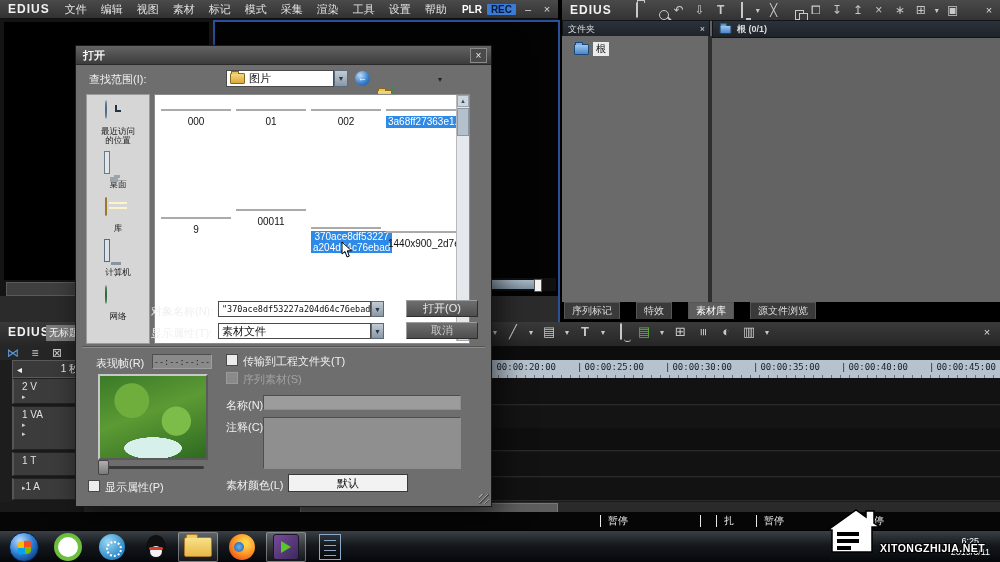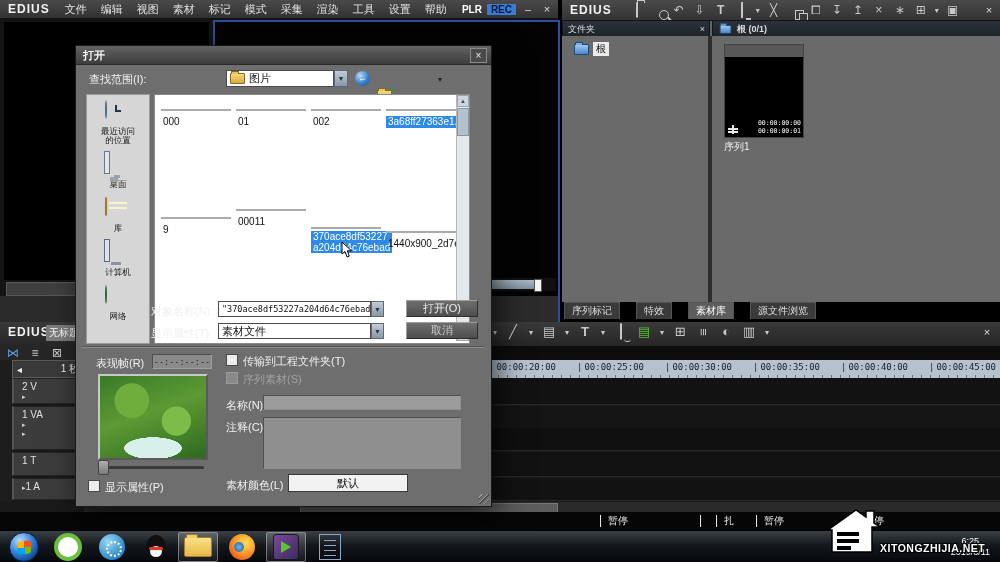--- a/index.html
+++ b/index.html
@@ -115,21 +115,21 @@
   .pi-lib::before{content:"";position:absolute;left:3px;top:4px;width:18px;height:2px;background:#fcf2cc;box-shadow:0 5px 0 #fcf2cc}
   .pi-comp{width:22px;height:14px;margin:2px auto 0;background:linear-gradient(135deg,#9ac4ee,#2a5aa8);border:2px solid #dde2e8;box-shadow:0 0 0 1px #5a6a7a;position:relative}
   .pi-comp::after{content:"";position:absolute;left:4px;bottom:-6px;width:10px;height:3px;background:#8a94a0}
   .pi-net{width:19px;height:19px;border-radius:50%;margin:2px auto 0;border:1px solid #2a6a3a;
           background:radial-gradient(circle at 35% 30%,#bce8a8,#3a9a58 55%,#1a5a88)}
   .filelist{left:78px;top:48px;width:314px;height:248px;background:#fff;border:1px solid #8a8a8a}
   .fl-scroll{position:absolute;right:0;top:0;width:12px;height:246px;background:#e4e8ec;border-left:1px solid #b8b8b8}
   .fl-btn{position:absolute;left:0;width:12px;height:12px;background:#cdd5dd;border:1px solid #9aa4ae;color:#445;
           font-size:6px;display:flex;align-items:center;justify-content:center;box-sizing:border-box}
   .fl-thumbbtn{position:absolute;left:0;top:13px;width:12px;height:28px;background:#b4c0cc;border:1px solid #8a96a2;box-sizing:border-box}
-  .cell{position:absolute;width:70px;text-align:left}
+  .cell{position:absolute;width:70px;text-align:center}
   .th{display:block;margin:0 auto;border:1px solid #aaa}
   .fname{display:inline-block;font-size:10px;color:#111;margin-top:2px;padding:0 2px;line-height:12px}
   .fname.sel{background:#2e8ae6;color:#fff}
   .cursor-arrow{position:absolute;left:30px;top:14px;width:12px;height:18px;z-index:5}
   .chk{width:10px;height:10px;background:#ececec;border:1px solid #4a4a4a;display:inline-block;flex:0 0 auto}
   .chkrow{position:absolute;display:flex;gap:5px}
   .chkrow.dis .chk{background:#8a8a8a;border-color:#9a9a9a}
   .chkrow.dis .lbl{color:#a2a2a2}
   .inset{background:#9c9c9c;border:1px solid;border-color:#4e4e4e #8e8e8e #8e8e8e #4e4e4e;box-sizing:border-box}
   .tcbox{background:#8a8a8a;border:1px solid;border-color:#4e4e4e #9e9e9e #9e9e9e #4e4e4e;color:#2a2a2a;
@@ -262,29 +262,20 @@
     <span class="icf blue" style="margin-left:5px;transform:scale(.8)"></span>
     <span style="padding-left:4px;font-weight:bold">根 (0/1)</span>
   </div>
   <div class="abs tree-panel">
     <div style="position:absolute;left:12px;top:6px;display:flex;align-items:center;gap:4px">
       <span class="icf blue"></span>
       <span style="background:#ececec;color:#111;font-size:10px;padding:0 3px">根</span>
     </div>
   </div>
   <div class="abs vdiv"></div>
-  <div class="abs bin-body">
-    <div class="clip-card">
-      <span class="clip-band"></span>
-      <span class="clip-ico"></span>
-      <span class="clip-tc"><span>00:00:00:00</span><br>
-      <span>00:00:00:01</span></span>
-    </div>
-    <span class="clip-label">序列1</span>
-  </div>
   <div class="abs bin-tabs">
     <span class="tab">序列标记</span>
     <span class="tab">特效</span>
     <span class="tab sel">素材库</span>
     <span class="tab">源文件浏览</span>
   </div>
 </div>
 
 <div class="abs" id="tl-win">
   <div class="abs tl-top">

